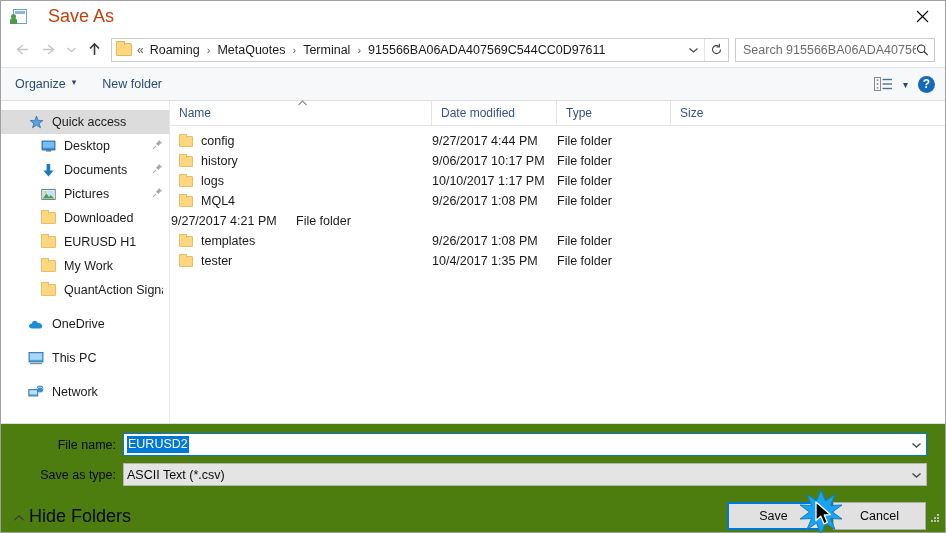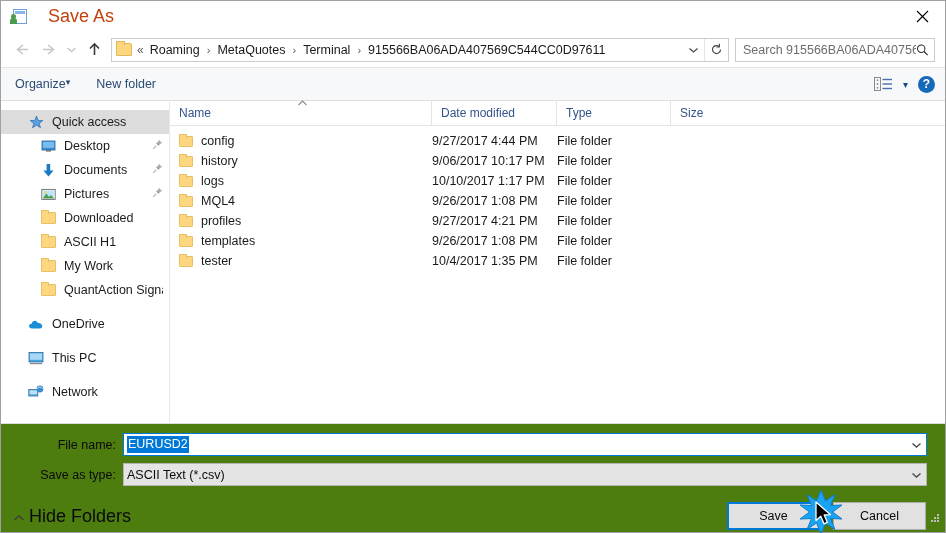--- a/index.html
+++ b/index.html
@@ -111,21 +111,21 @@
   .toolbar {
     height: 34px; min-height: 34px;
     background: #f7f8f9;
     border-top: 1px solid #e3e5e7;
     border-bottom: 1px solid #dcdee0;
     display: flex; align-items: center;
     padding: 0 10px 0 14px;
   }
   .tb-item {
     font-size: 12.5px; color: #2b4b72;
-    display: flex; align-items: flex-start; 
+    display: flex; align-items: flex-start; gap: 6px;
     margin-right: 26px; white-space: nowrap;
   }
   .tb-spacer { flex: 1 1 auto; }
   .tb-right { display: flex; align-items: center; gap: 10px; }
   .view-icon { display:flex; align-items:center; }
   .help-btn {
     width: 17px; height: 17px; border-radius: 50%;
     background: #1668b8; color: #ffffff;
     font-size: 12px; font-weight: bold;
     display: flex; align-items: center; justify-content: center;
@@ -441,21 +441,21 @@
       <div class="side-item lvl1">
         <span class="ico">
             <span class="folder-ico"></span>
           </span>
         <span class="label">Downloaded</span>
       </div>
       <div class="side-item lvl1">
         <span class="ico">
             <span class="folder-ico"></span>
           </span>
-        <span class="label">ASCII H1</span>
+        <span class="label">EURUSD H1</span>
       </div>
       <div class="side-item lvl1">
         <span class="ico">
             <span class="folder-ico"></span>
           </span>
         <span class="label">My Work</span>
       </div>
       <div class="side-item lvl1">
         <span class="ico">
             <span class="folder-ico"></span>
@@ -554,24 +554,20 @@
         <div class="row">
           <div class="cell cell-name">
             <span class="folder-ico"></span>
             <span>MQL4</span>
           </div>
           <div class="cell cell-date">9/26/2017 1:08 PM</div>
           <div class="cell cell-type">File folder</div>
           <div class="cell cell-size"></div>
         </div>
         <div class="row">
-          <div class="cell cell-name">
-            <span class="folder-ico"></span>
-            <span>profiles</span>
-          </div>
           <div class="cell cell-date">9/27/2017 4:21 PM</div>
           <div class="cell cell-type">File folder</div>
           <div class="cell cell-size"></div>
         </div>
         <div class="row">
           <div class="cell cell-name">
             <span class="folder-ico"></span>
             <span>templates</span>
           </div>
           <div class="cell cell-date">9/26/2017 1:08 PM</div>

